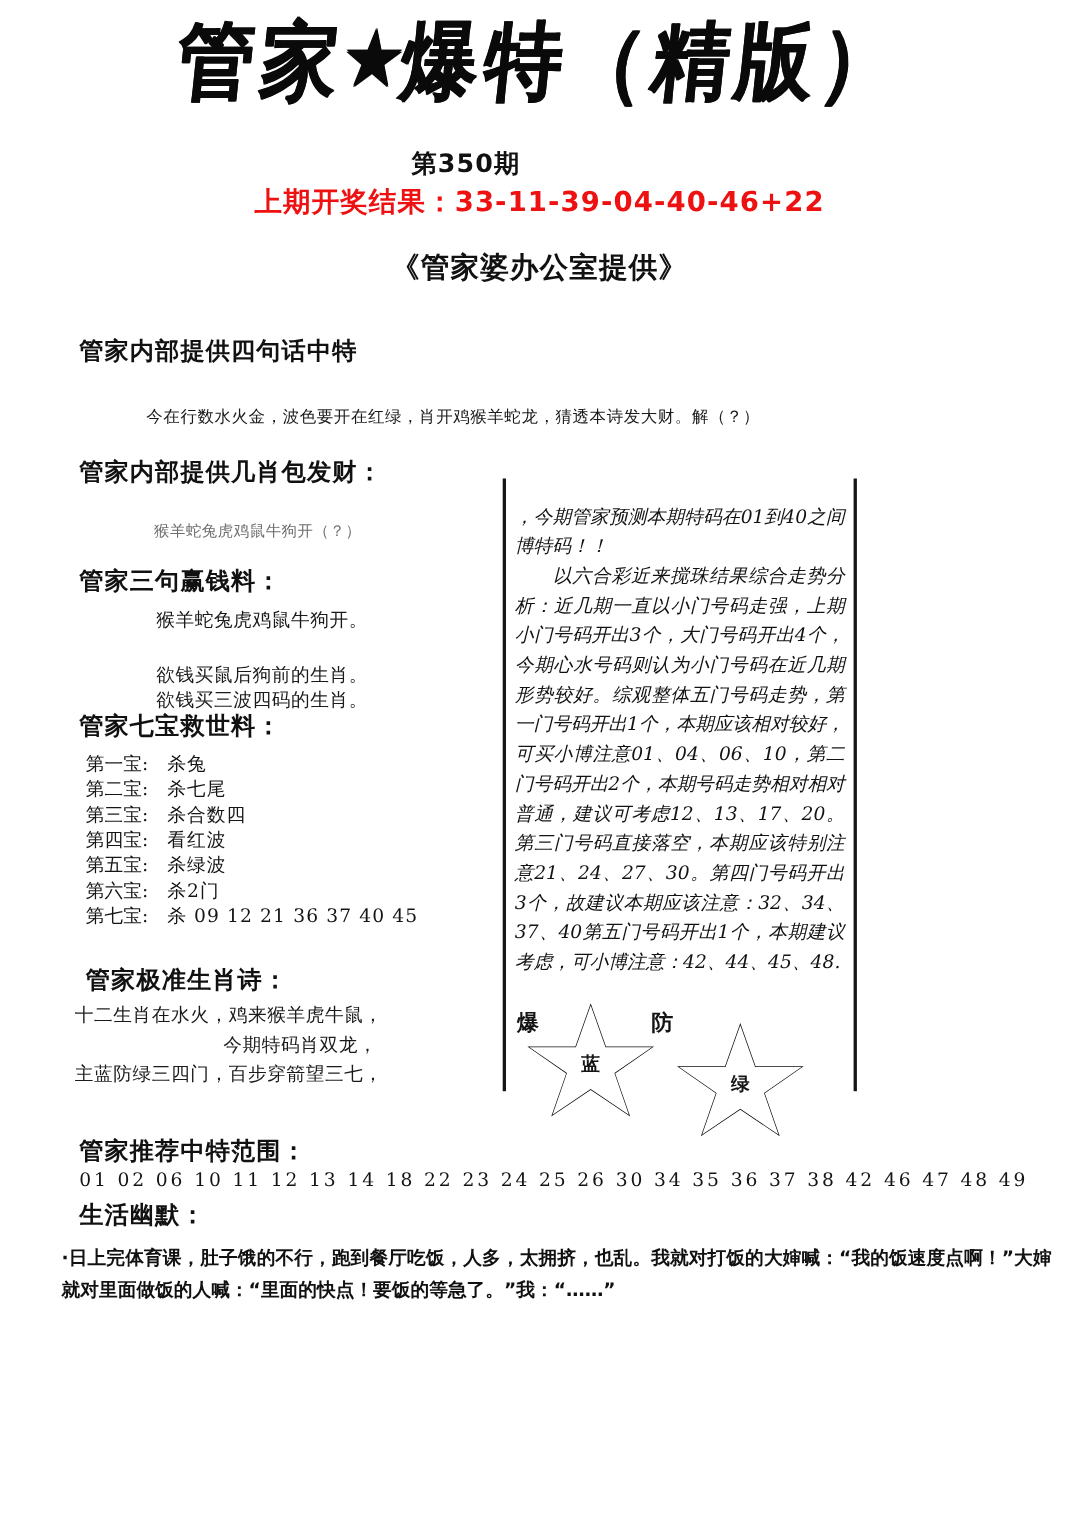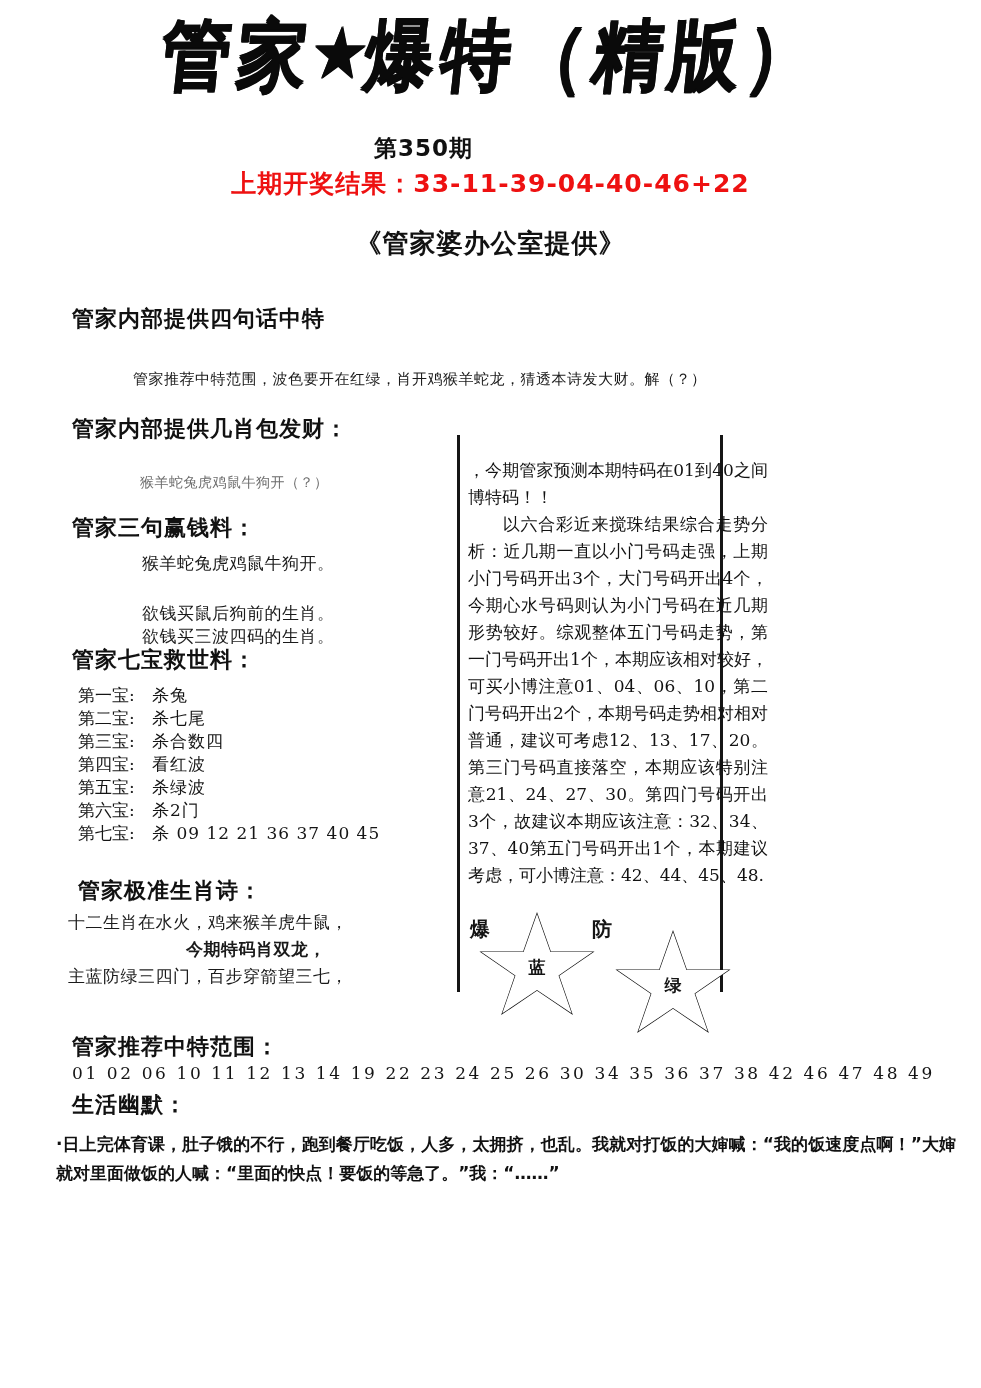--- a/index.html
+++ b/index.html
@@ -122,25 +122,26 @@
     white-space: nowrap;
   }
   .treasure-key { width: 74px; }
   .treasure-val { letter-spacing: 1px; }
 
   
   .analysis-box {
     position: absolute;
     left: 457px;
     top: 435px;
-    width: 266px;
+    width: 322px;
     height: 557px;
     border-left: 3px solid #151515;
     border-right: 3px solid #151515;
     box-sizing: border-box;
+    font-style: italic;
   }
   .analysis-text {
     position: absolute;
     left: 8px;
     top: 22px;
     width: 300px;
     font-family: "DejaVu Serif", "Liberation Serif", serif;
     font-size: 17px;
     line-height: 27px;
     color: #121212;
@@ -230,21 +231,21 @@
     <div class="masthead-title"><span>管家</span><span class="star-glyph">★</span><span>爆特（精版）</span></div>
   </div>
 
   <div class="issue-line">第350期</div>
 
   <div class="result-line"><span>上期开奖结果：</span><span>33-11-39-04-40-46+22</span></div>
 
   <div class="provider-line">《管家婆办公室提供》</div>
 
   <div class="sec-head" style="left:72px; top:304px;">管家内部提供四句话中特</div>
-  <div class="body-line" style="left:133px; top:370px; font-size:15px;">管家推荐中特范围，波色要开在红绿，肖开鸡猴羊蛇龙，猜透本诗发大财。解（？）</div>
+  <div class="body-line" style="left:133px; top:370px; font-size:15px;">今在行数水火金，波色要开在红绿，肖开鸡猴羊蛇龙，猜透本诗发大财。解（？）</div>
 
   <div class="sec-head" style="left:72px; top:414px;">管家内部提供几肖包发财：</div>
   <div class="body-line faded" style="left:140px; top:474px;">猴羊蛇兔虎鸡鼠牛狗开（？）</div>
 
   <div class="sec-head" style="left:72px; top:513px;">管家三句赢钱料：</div>
   <div class="body-line" style="left:142px; top:552px; font-size:17px;">猴羊蛇兔虎鸡鼠牛狗开。</div>
   <div class="body-line" style="left:142px; top:577px; font-size:17px;margin-top:48px;">欲钱买三波四码的生肖。</div>
   <div class="body-line" style="left:142px; top:602px; font-size:17px;">欲钱买鼠后狗前的生肖。</div>
 
   <div class="sec-head" style="left:72px; top:645px;">管家七宝救世料：</div>
@@ -274,21 +275,21 @@
       <span class="treasure-val">杀2门</span>
     </div>
     <div class="treasure-row">
       <span class="treasure-key">第七宝:</span>
       <span class="treasure-val">杀 09 12 21 36 37 40 45</span>
     </div>
   </div>
 
   <div class="sec-head" style="left:78px; top:876px;text-align:right;">管家极准生肖诗：</div>
   <div class="body-line" style="left:68px; top:911px; font-size:17px;">十二生肖在水火，鸡来猴羊虎牛鼠，</div>
-  <div class="body-line" style="left:186px; top:938px; font-size:17px;font-weight:bold;">今期特码肖双龙，</div>
+  <div class="body-line" style="left:203px; top:938px; font-size:17px;">今期特码肖双龙，</div>
   <div class="body-line" style="left:68px; top:965px; font-size:17px;">主蓝防绿三四门，百步穿箭望三七，</div>
 
   <div class="analysis-box">
     <div class="analysis-text">
       <span>，今期管家预测本期特码在01到40之间博特码！！</span><br>
       <span class="indent"></span><span>以六合彩近来搅珠结果综合走势分析：近几期一直以小门号码走强，上期小门号码开出3个，大门号码开出4个，今期心水号码则认为小门号码在近几期形势较好。综观整体五门号码走势，第一门号码开出1个，本期应该相对较好，可买小博注意01、04、06、10，第二门号码开出2个，本期号码走势相对相对普通，建议可考虑12、13、17、20。第三门号码直接落空，本期应该特别注意21、24、27、30。第四门号码开出3个，故建议本期应该注意：32、34、37、40第五门号码开出1个，本期建议考虑，可小博注意：42、44、45、48.</span>
     </div>
   </div>
 
   <div class="star-area">
@@ -302,18 +303,18 @@
     <div class="star-wrap" style="left:146px; top:18px;">
       <div class="star-outer-label" style="left:-22px; top:-14px;">防</div>
       <div class="star-shape">
           <div class="star-inner"></div>
         </div>
       <div class="star-inner-label">绿</div>
     </div>
   </div>
 
   <div class="sec-head" style="left:72px; top:1032px;">管家推荐中特范围：</div>
-  <div class="range-nums">01 02 06 10 11 12 13 14 19 22 23 24 25 26 30 34 35 36 37 38 42 46 47 48 49</div>
+  <div class="range-nums">01 02 06 10 11 12 13 14 18 22 23 24 25 26 30 34 35 36 37 38 42 46 47 48 49</div>
 
   <div class="sec-head" style="left:72px; top:1090px;">生活幽默：</div>
   <div class="humor-body">·日上完体育课，肚子饿的不行，跑到餐厅吃饭，人多，太拥挤，也乱。我就对打饭的大婶喊：“我的饭速度点啊！”大婶就对里面做饭的人喊：“里面的快点！要饭的等急了。”我：“……”</div>
 
 </div>
 
 </body></html>

